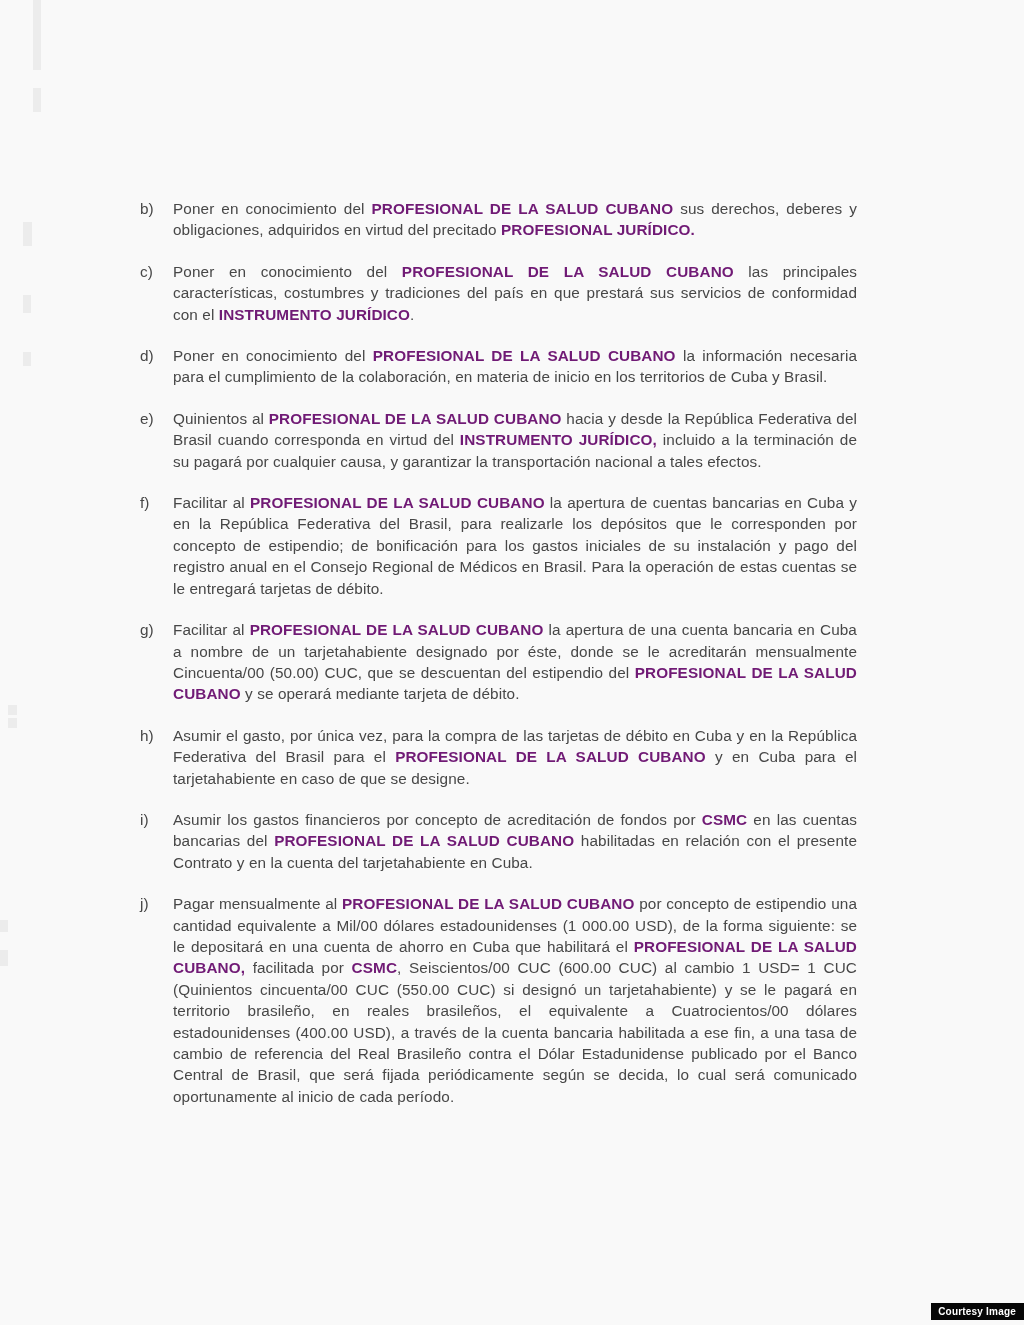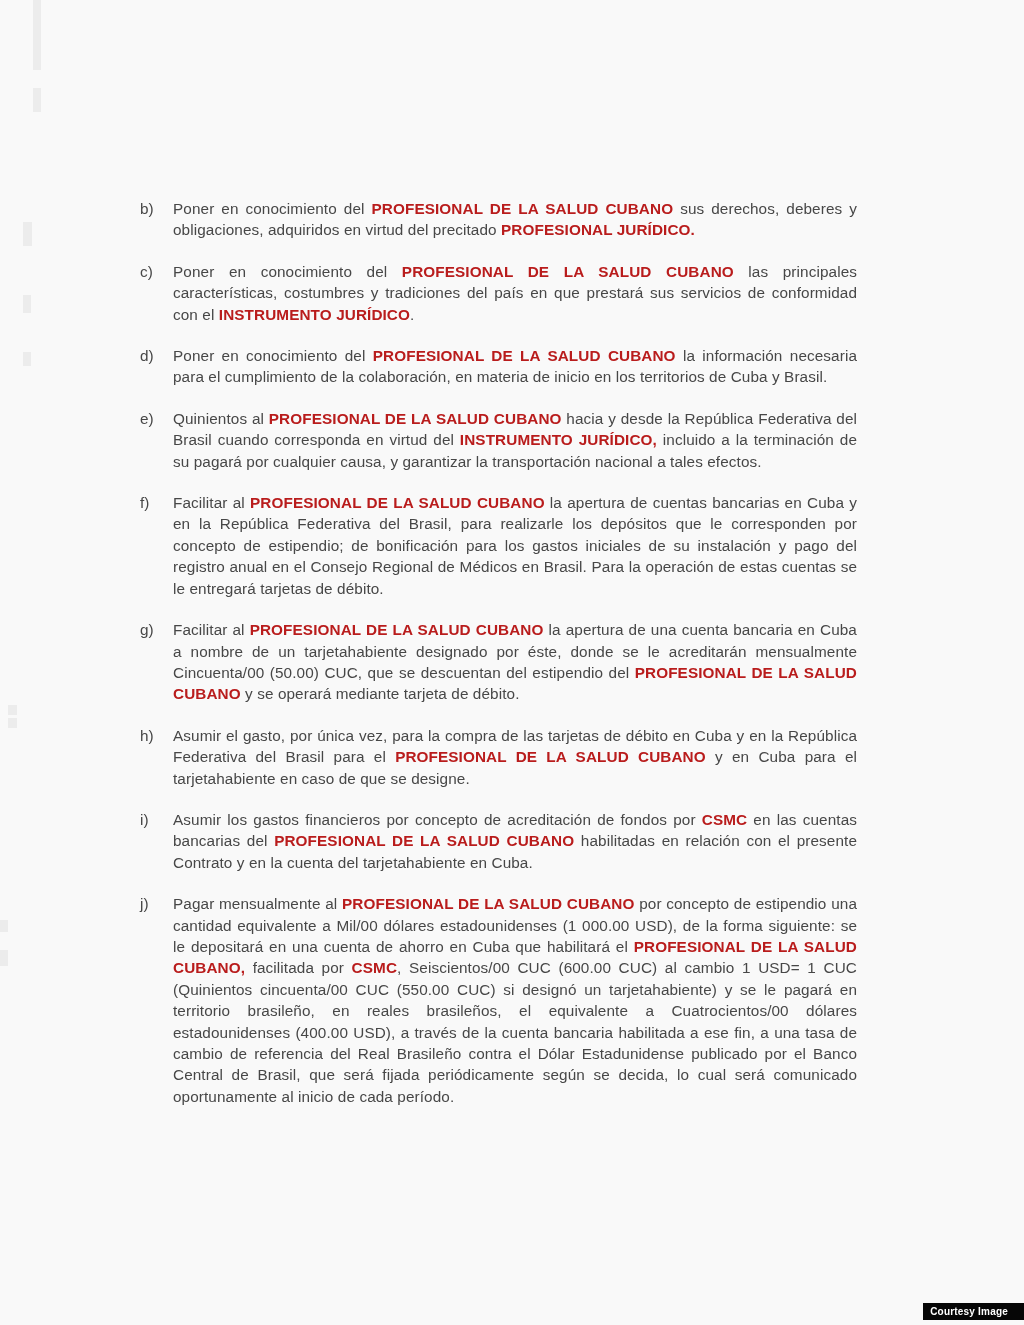--- a/index.html
+++ b/index.html
@@ -41,31 +41,31 @@
   .clause-label {
     width: 33px;
     flex: none;
   }
   .clause-text {
     width: 684px;
     text-align: justify;
   }
   .clause-text .b {
     font-weight: 700;
-    color: #b91c1c;
+    color: #701a75;
   }
   .badge {
     position: absolute;
     right: 0;
     top: 1303px;
     background: #060606;
     color: #ffffff;
     font-size: 10px;
     font-weight: 700;
-    padding: 3px 16px 3px 7px;
+    padding: 3px 8px 3px 7px;
     letter-spacing: 0.2px;
   }
 </style>
 </head>
 <body>
 
 <div class="page">
 
   <div class="scan-artifact" style="left:33px; top:0; width:8px; height:70px;"></div>
   <div class="scan-artifact" style="left:33px; top:88px; width:8px; height:24px;"></div>

